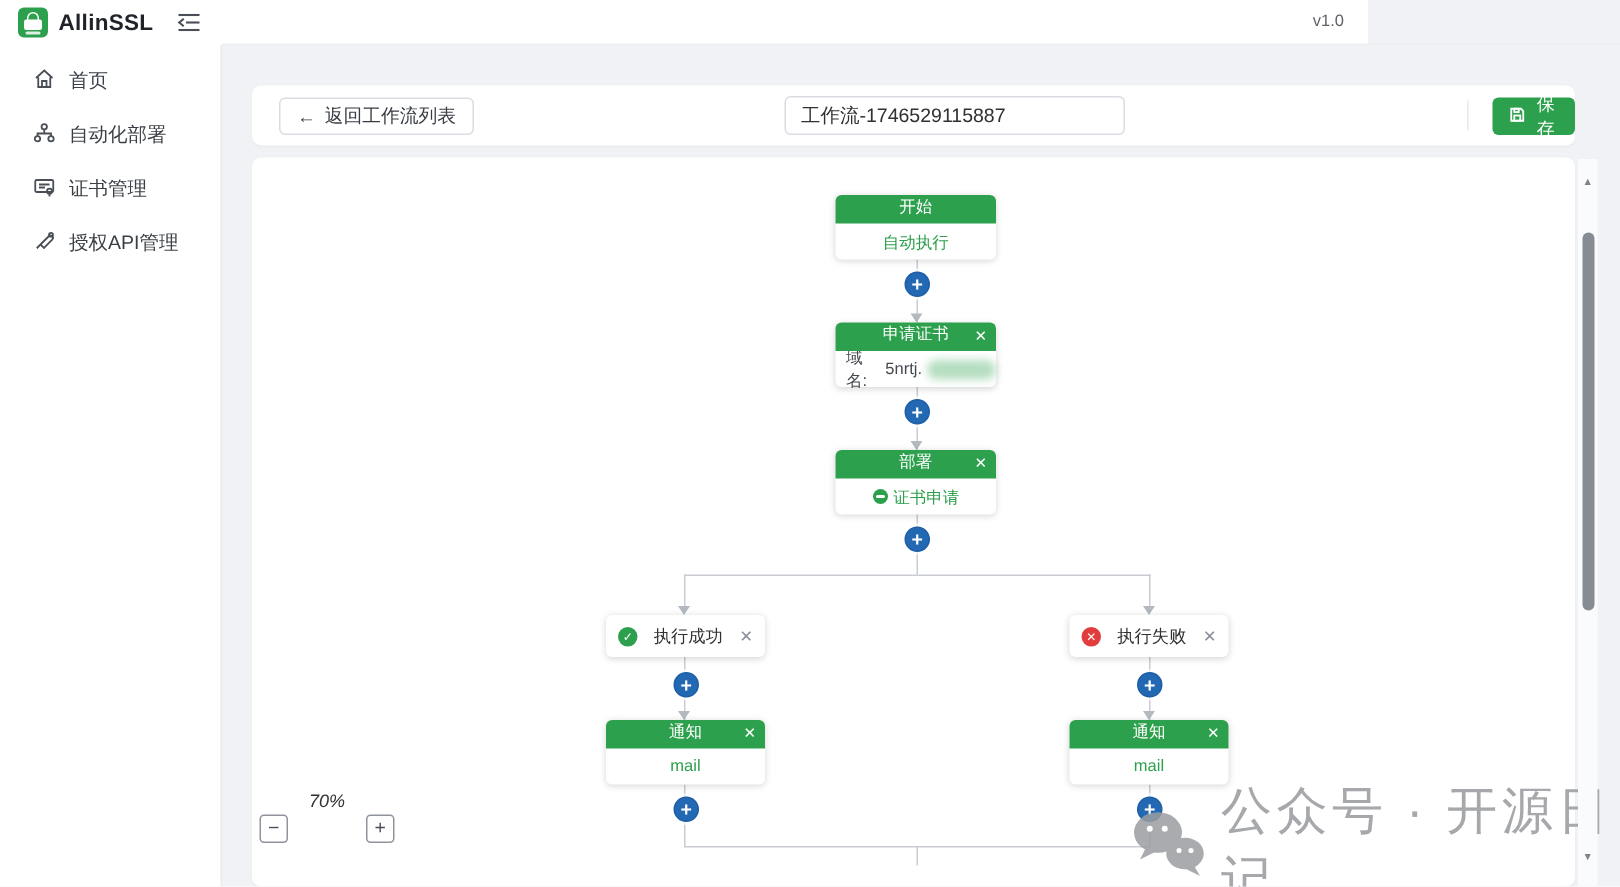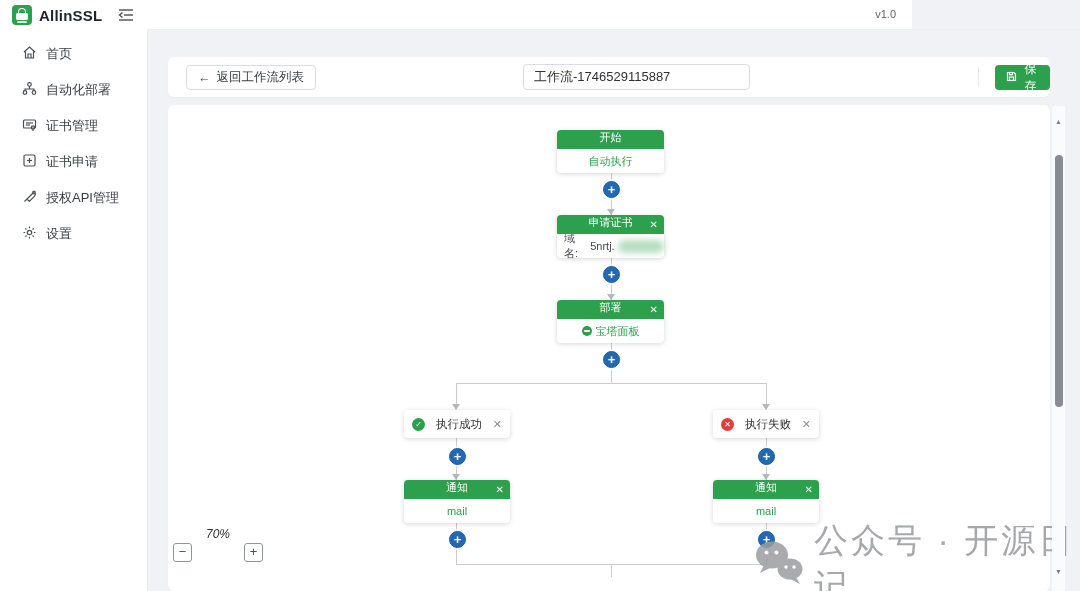--- a/index.html
+++ b/index.html
@@ -118,39 +118,24 @@
           <rect x="1.5" y="3" width="12" height="8" rx="1"></rect>
           <line x1="4" y1="6" x2="11" y2="6"></line>
           <line x1="4" y1="8" x2="8" y2="8"></line>
           <circle cx="11" cy="10.5" r="1.7"></circle>
           <path d="M11 12.2 V14"></path>
         </svg></span>
     <span>证书管理</span>
   </div>
   <div class="side-item">
     <span><svg width="15" height="15" viewBox="0 0 15 15" fill="none" stroke="#4a4f57" stroke-width="1.2">
-          <rect x="2" y="2" width="11" height="11" rx="1.5"></rect>
-          <line x1="7.5" y1="5" x2="7.5" y2="10"></line>
-          <line x1="5" y1="7.5" x2="10" y2="7.5"></line>
-        </svg></span>
-    <span>证书申请</span>
-  </div>
-  <div class="side-item">
-    <span><svg width="15" height="15" viewBox="0 0 15 15" fill="none" stroke="#4a4f57" stroke-width="1.2">
           <path d="M2.5 12.5 L5 10 M5 10 L10.5 4.5 A1.6 1.6 0 0 1 12.8 6.8 L7.3 12.3 Z"></path>
           <circle cx="12" cy="3.5" r="1.3"></circle>
         </svg></span>
     <span>授权API管理</span>
-  </div>
-  <div class="side-item">
-    <span><svg width="15" height="15" viewBox="0 0 15 15" fill="none" stroke="#4a4f57" stroke-width="1.2">
-          <circle cx="7.5" cy="7.5" r="2.2"></circle>
-          <path d="M7.5 1.5 V3.2 M7.5 11.8 V13.5 M1.5 7.5 H3.2 M11.8 7.5 H13.5 M3.3 3.3 L4.5 4.5 M10.5 10.5 L11.7 11.7 M11.7 3.3 L10.5 4.5 M4.5 10.5 L3.3 11.7"></path>
-        </svg></span>
-    <span>设置</span>
   </div>
 </div>
 
 <div class="toolbar-card">
   <button class="back-btn">
     <span>←</span>
     <span>返回工作流列表</span>
   </button>
   <input class="wf-name-input" value="工作流-1746529115887" style="">
   <div class="toolbar-divider"></div>
@@ -208,21 +193,21 @@
     </div>
     <div class="plus-btn" style="left:435px;top:161px;">+</div>
 
     <div class="node" style="left:389px;top:195px;">
       <div class="node-header">
         <span class="node-title">部署</span>
         <span class="node-close">✕</span>
       </div>
       <div class="node-body">
         <span class="bt-dot"></span>
-        <span class="green-text">宝塔面板</span>
+        <span class="green-text">证书申请</span>
       </div>
     </div>
     <div class="plus-btn" style="left:435px;top:246px;">+</div>
 
     <div class="branch-node" style="left:236px;top:305px;">
       <span class="status-icon status-ok">✓</span>
       <span class="branch-label">执行成功</span>
       <span class="branch-close">✕</span>
     </div>
 

